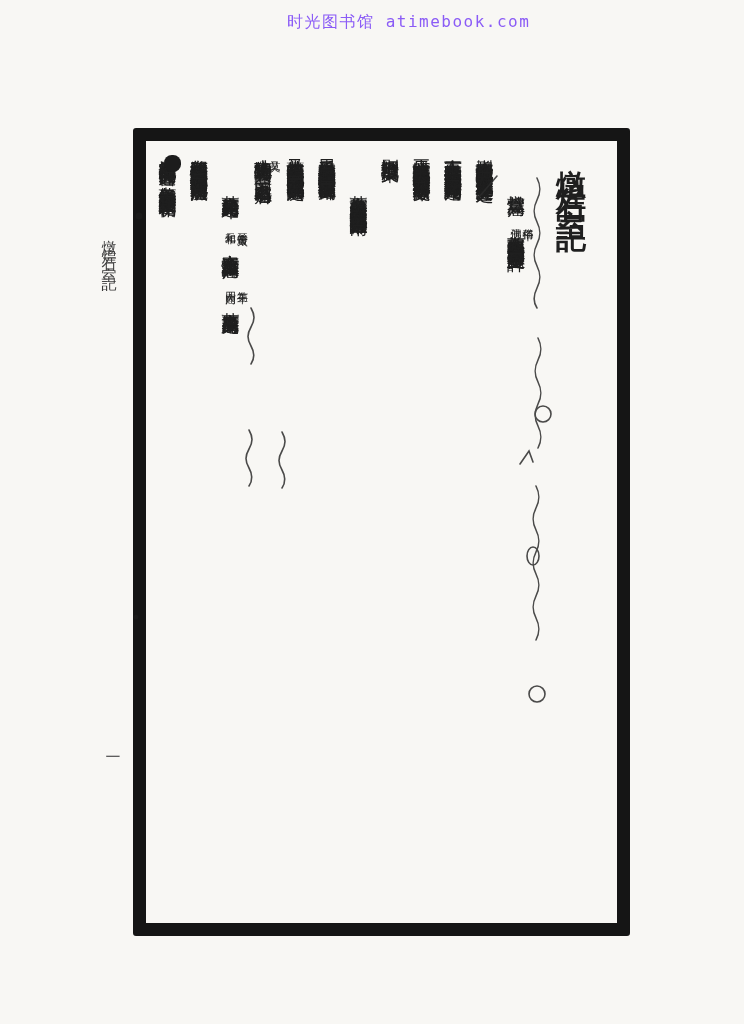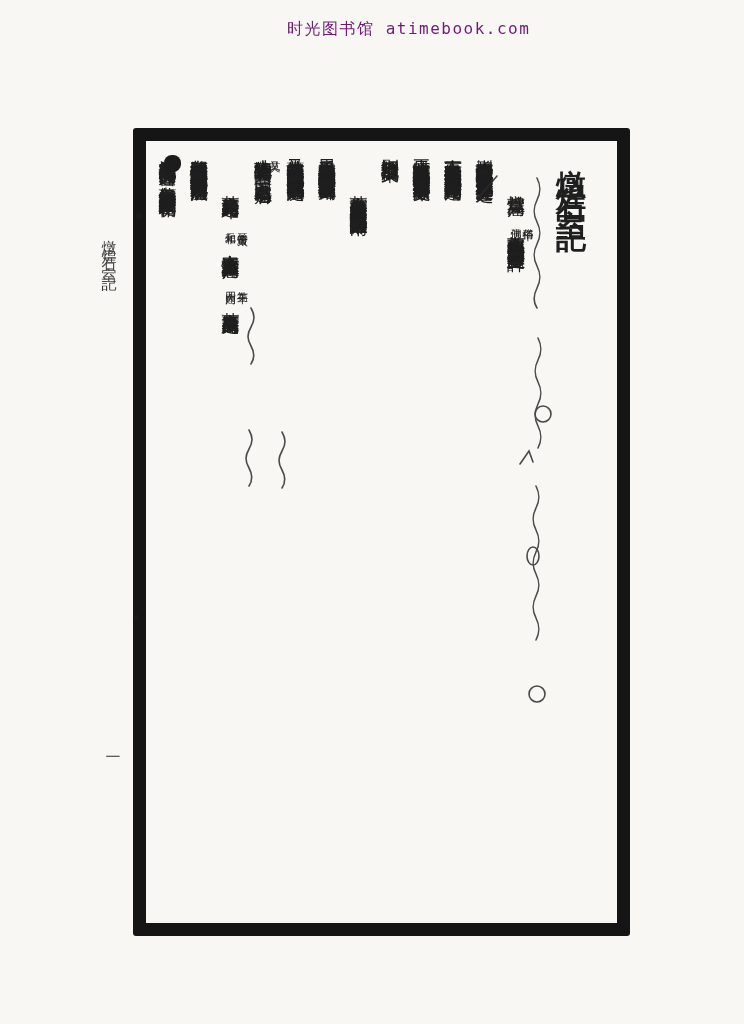--- a/index.html
+++ b/index.html
@@ -4,23 +4,23 @@
 <style>
   html,body{margin:0;padding:0;}
   body{
     width:744px;height:1024px;position:relative;overflow:hidden;
     background:#f8f7f4;
     font-family:"DejaVu Serif","Liberation Serif",serif;
     color:#1f1f1f;
   }
   
   .watermark{
-    position:absolute;left:287px;top:19px;
+    position:absolute;left:287px;top:12px;
     font-family:"DejaVu Sans Mono","Liberation Mono",monospace;
-    font-size:16px;letter-spacing:1.5px;color:#701a75;white-space:nowrap;
+    font-size:16px;letter-spacing:1.5px;color:#8b5cf6;white-space:nowrap;
   }
   
   .frame{
     position:absolute;left:133px;top:128px;width:497px;height:808px;
     box-sizing:border-box;border:13px solid #151515;border-radius:3px;
     background:transparent;
   }
   
   .textflow{
     position:absolute;inset:0;padding:4px 8px;overflow:hidden;

